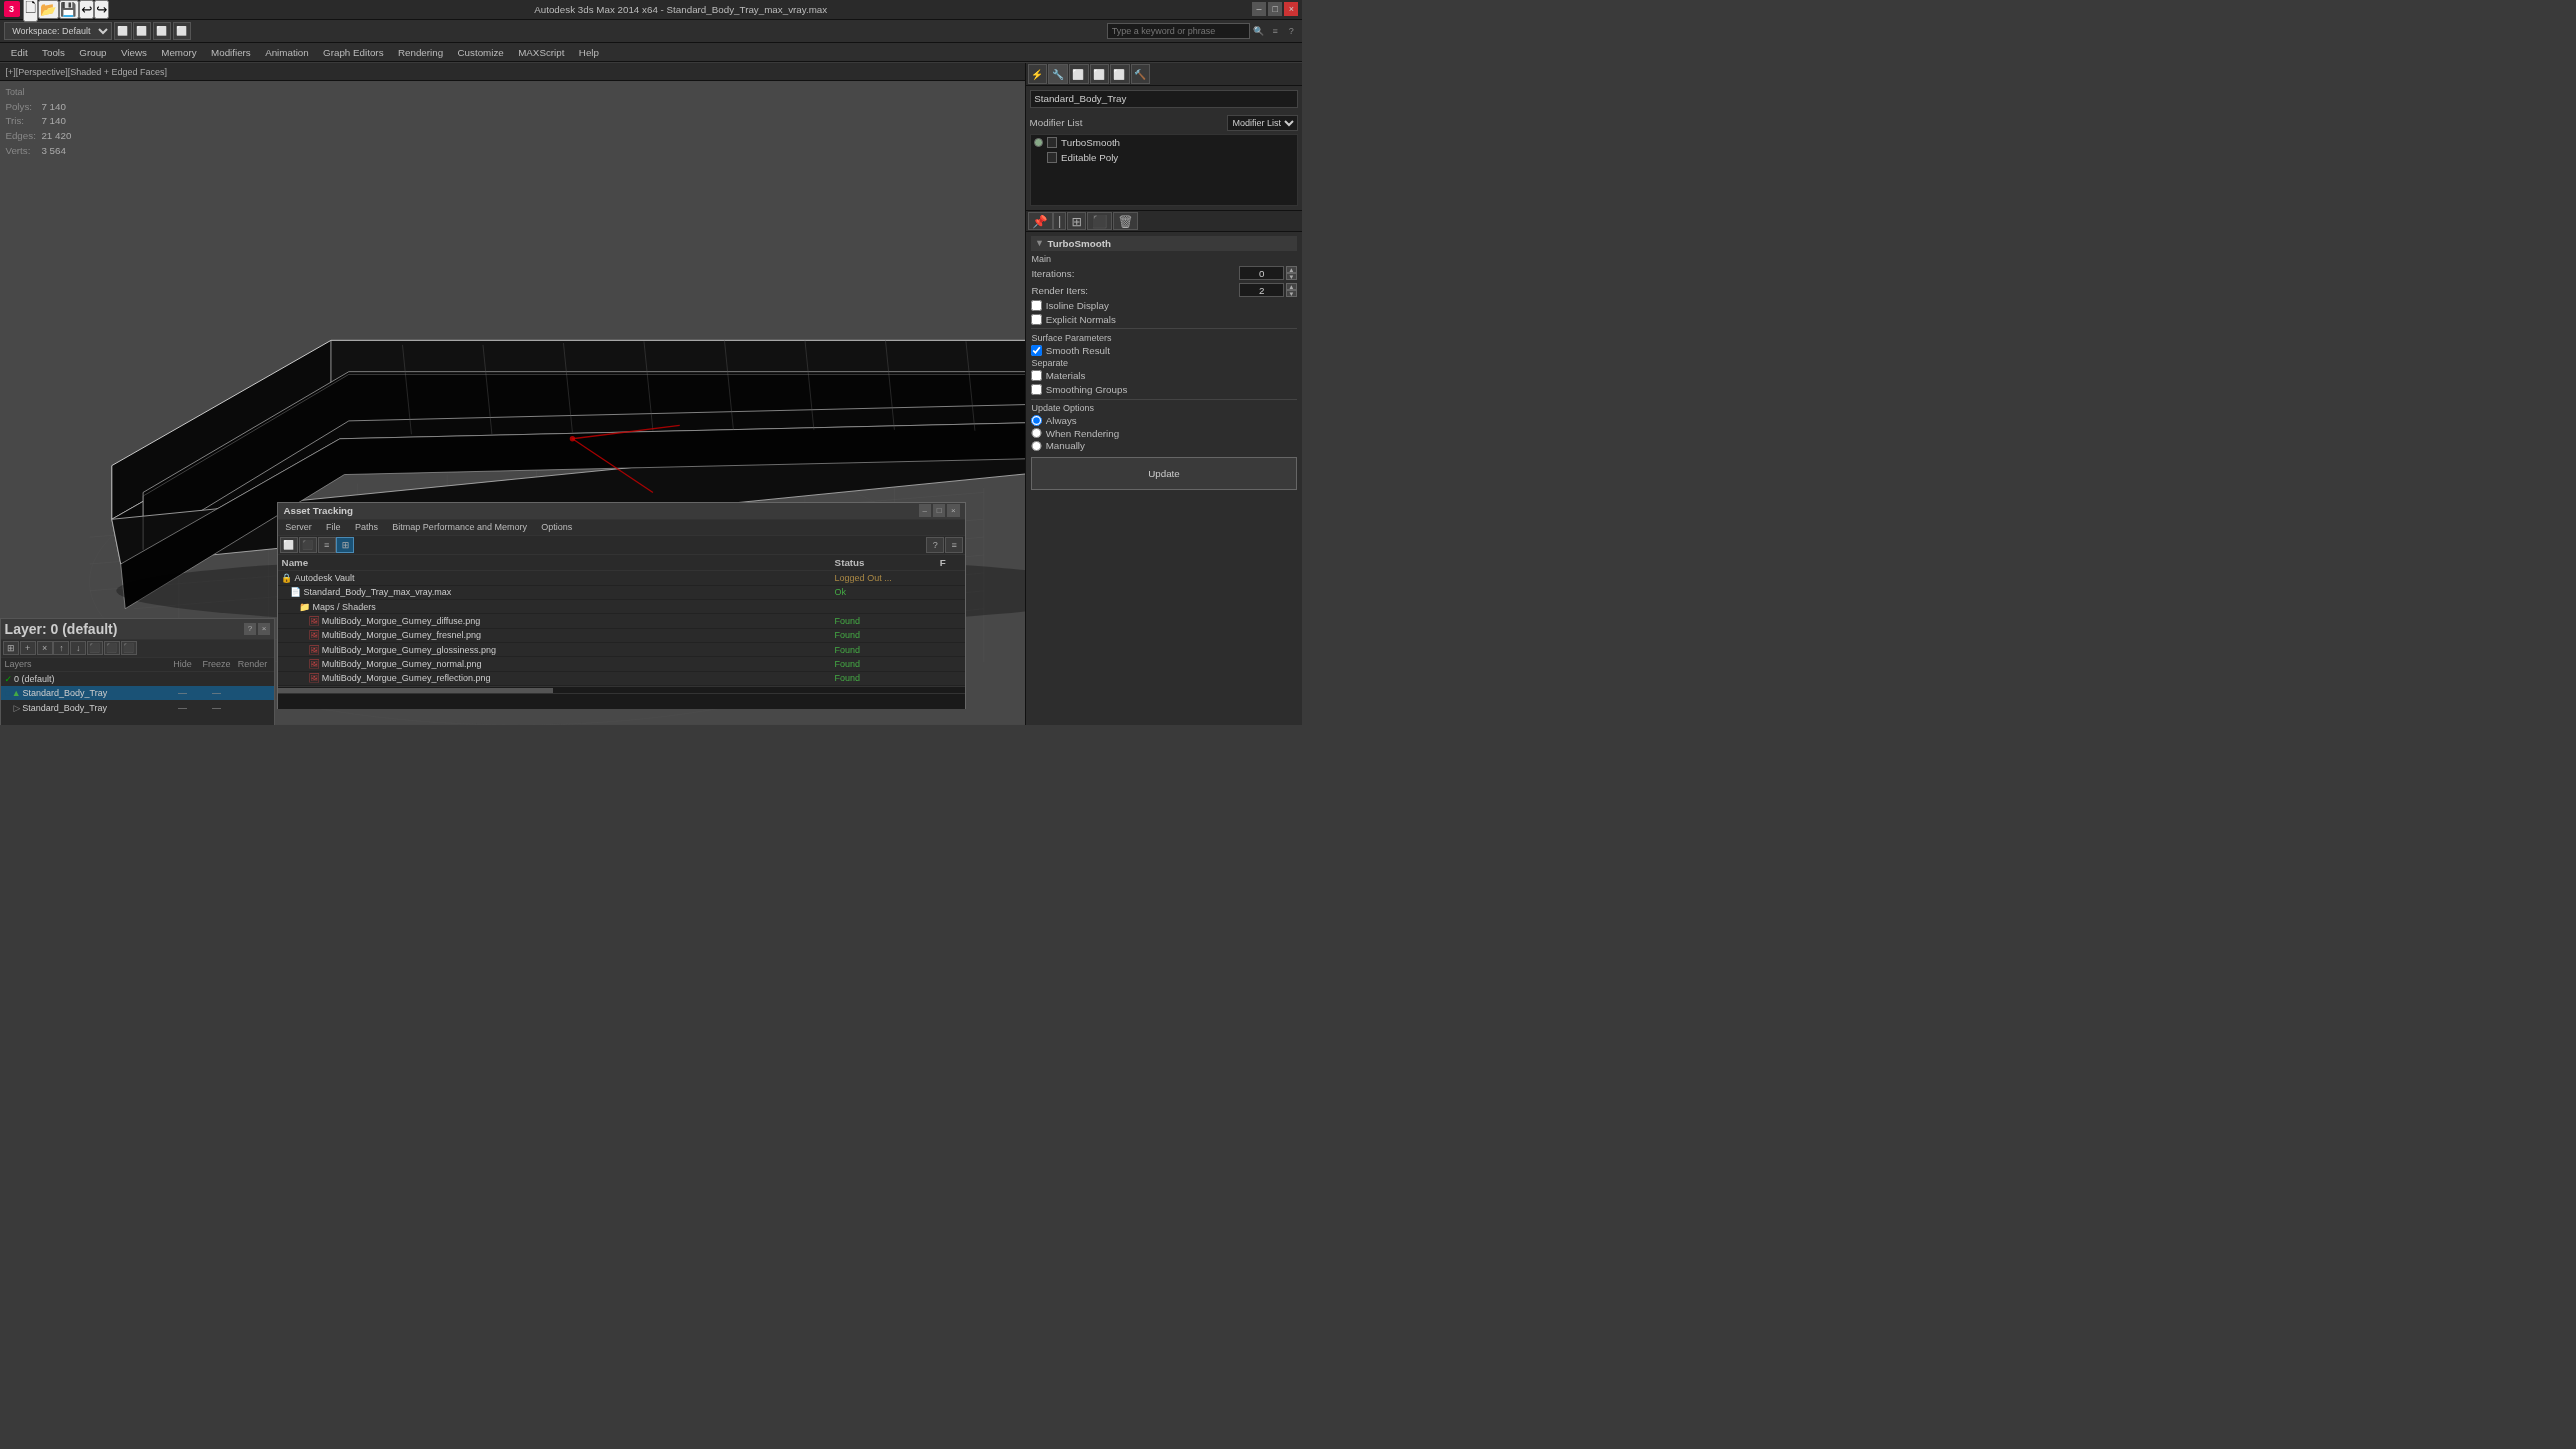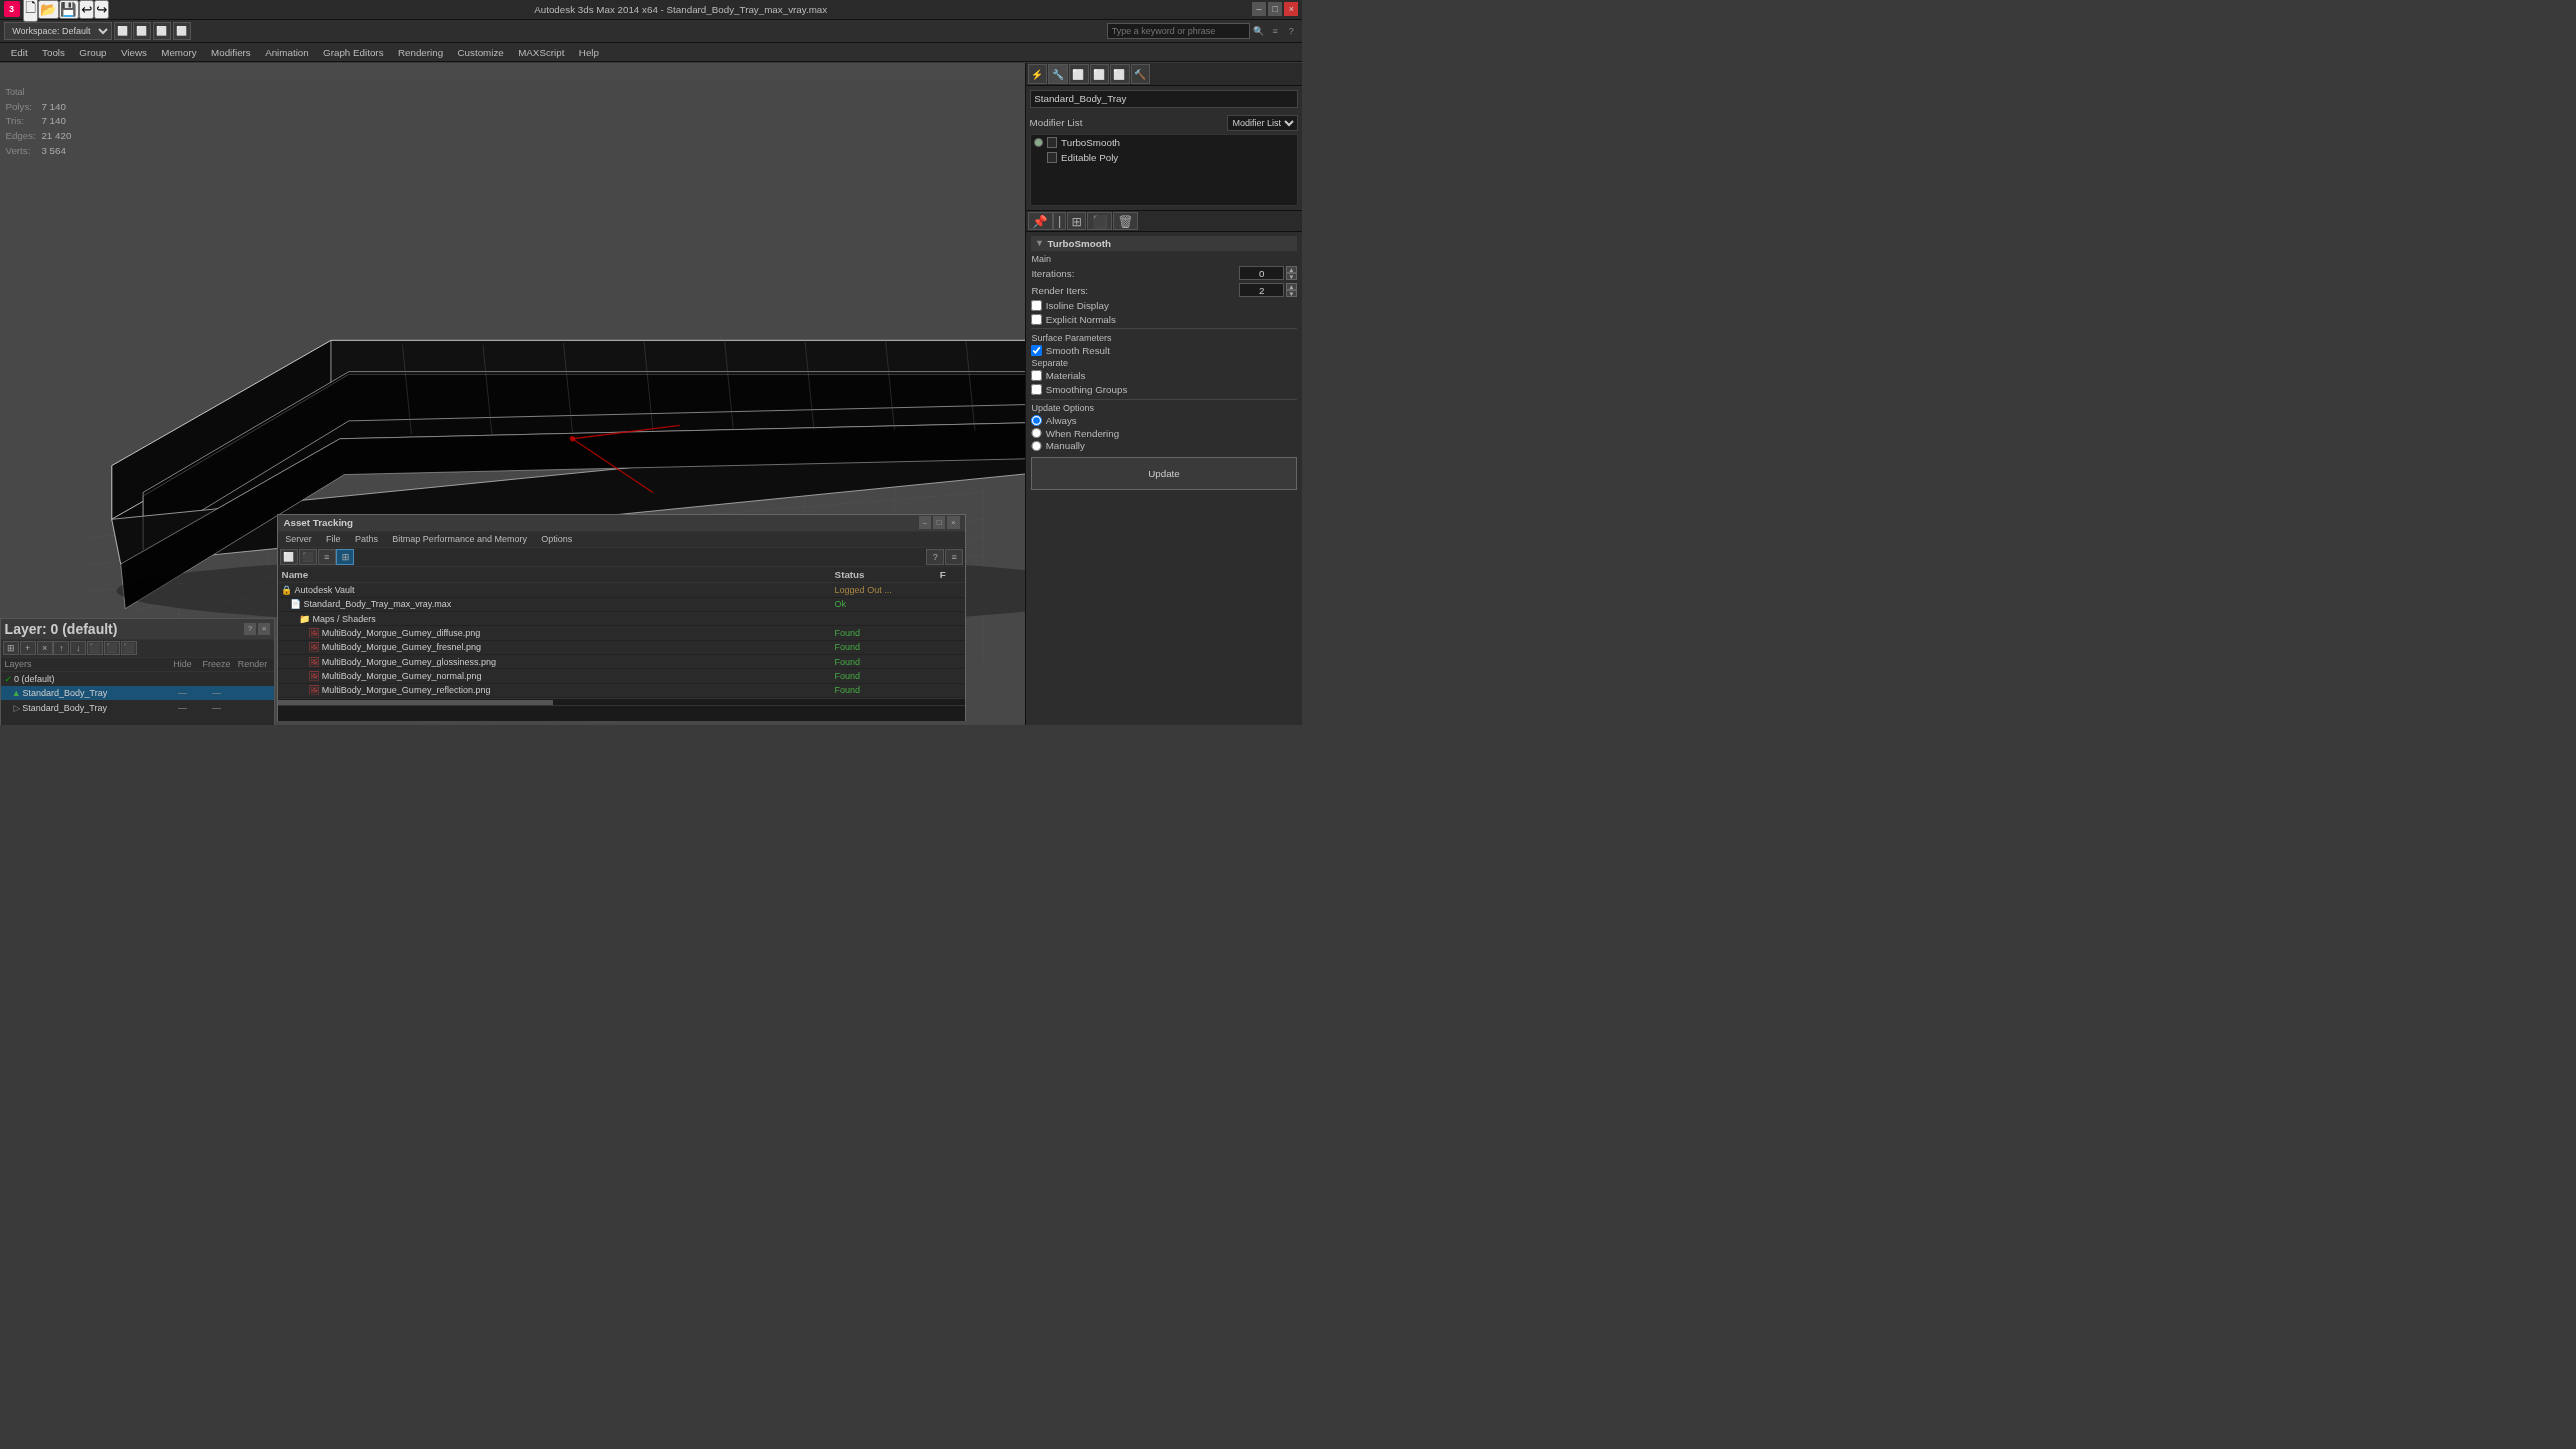--- a/index.html
+++ b/index.html
@@ -102,21 +102,21 @@
     .layer-row { display: flex; align-items: center; height: 14.3px; padding: 0 3.6px; font-size: 9px; }
     .layer-row.selected { background: #1a5276; }
     .layer-row .layer-name { flex: 1; color: #ccc; display: flex; align-items: center; gap: 1.8px; }
     .layer-row .layer-hide { width: 32px; text-align: center; color: #888; }
     .layer-row .layer-freeze { width: 36px; text-align: center; color: #888; }
     .layer-row .layer-render { width: 36px; text-align: center; color: #888; }
     #layers-scrollbar { height: 7.2px; background: #222; border-top: 0.9px solid #333; position: relative; }
     #layers-scrollbar .scroll-thumb { width: 30%; height: 5.4px; background: #555; position: absolute; top: 0.9px; left: 0; }
 
     
-    #asset-panel { position: absolute; bottom: 4px; left: 277px; width: 689px; background: #2a2a2a; border: 0.9px solid #666; border-bottom: none; }
+    #asset-panel { position: absolute; bottom: 16px; left: 277px; width: 689px; background: #2a2a2a; border: 0.9px solid #666; border-bottom: none; }
     #asset-header { display: flex; align-items: center; justify-content: space-between; background: #3a3a3a; padding: 1.8px 5.4px; border-bottom: 0.9px solid #333; cursor: move; }
     #asset-title { color: #ccc; font-size: 9.8px; font-weight: bold; }
     #asset-header-btns { display: flex; gap: 1.8px; }
     #asset-header-btns button { width: 12.5px; height: 12.5px; background: #555; border: none; color: #aaa; font-size: 8px; cursor: pointer; }
     #asset-menubar { display: flex; align-items: center; height: 16px; background: #2e2e2e; border-bottom: 0.9px solid #333; }
     #asset-menubar .am-item { padding: 0 7.2px; color: #bbb; font-size: 9px; cursor: pointer; height: 100%; display: flex; align-items: center; }
     #asset-toolbar { display: flex; align-items: center; height: 19.7px; background: #2a2a2a; padding: 0 1.8px; gap: 0.9px; border-bottom: 0.9px solid #333; }
     #asset-toolbar .at-btn { width: 18px; height: 16px; background: #3a3a3a; border: 0.9px solid #555; color: #aaa; font-size: 9px; cursor: pointer; display: flex; align-items: center; justify-content: center; }
     #asset-toolbar .at-btn.active { background: #1a5276; border-color: #4a8ab5; }
     #asset-col-headers { display: flex; align-items: center; height: 16px; background: #2a2a2a; border-bottom: 0.9px solid #333; font-size: 9.8px; color: #bbb; font-weight: bold; }
@@ -189,20 +189,23 @@
   <span class="menu-item">Modifiers</span>
   <span class="menu-item">Animation</span>
   <span class="menu-item">Graph Editors</span>
   <span class="menu-item">Rendering</span>
   <span class="menu-item">Customize</span>
   <span class="menu-item">MAXScript</span>
   <span class="menu-item">Help</span>
 </div>
 
 <div id="viewport">
+  <div id="viewport-header">
+    <span>[+][Perspective][Shaded + Edged Faces]</span>
+  </div>
 
   <div id="mesh-stats" style="position:absolute; top:23px; left:5.4px; z-index:10;">
     <div style="color:#888; font-size:9px;">Total</div>
     <div class="stat-row">
       <span class="stat-label">Polys:</span>
       <span class="stat-value">7 140</span>
     </div>
     <div class="stat-row">
       <span class="stat-label">Tris:</span>
       <span class="stat-value">7 140</span>

